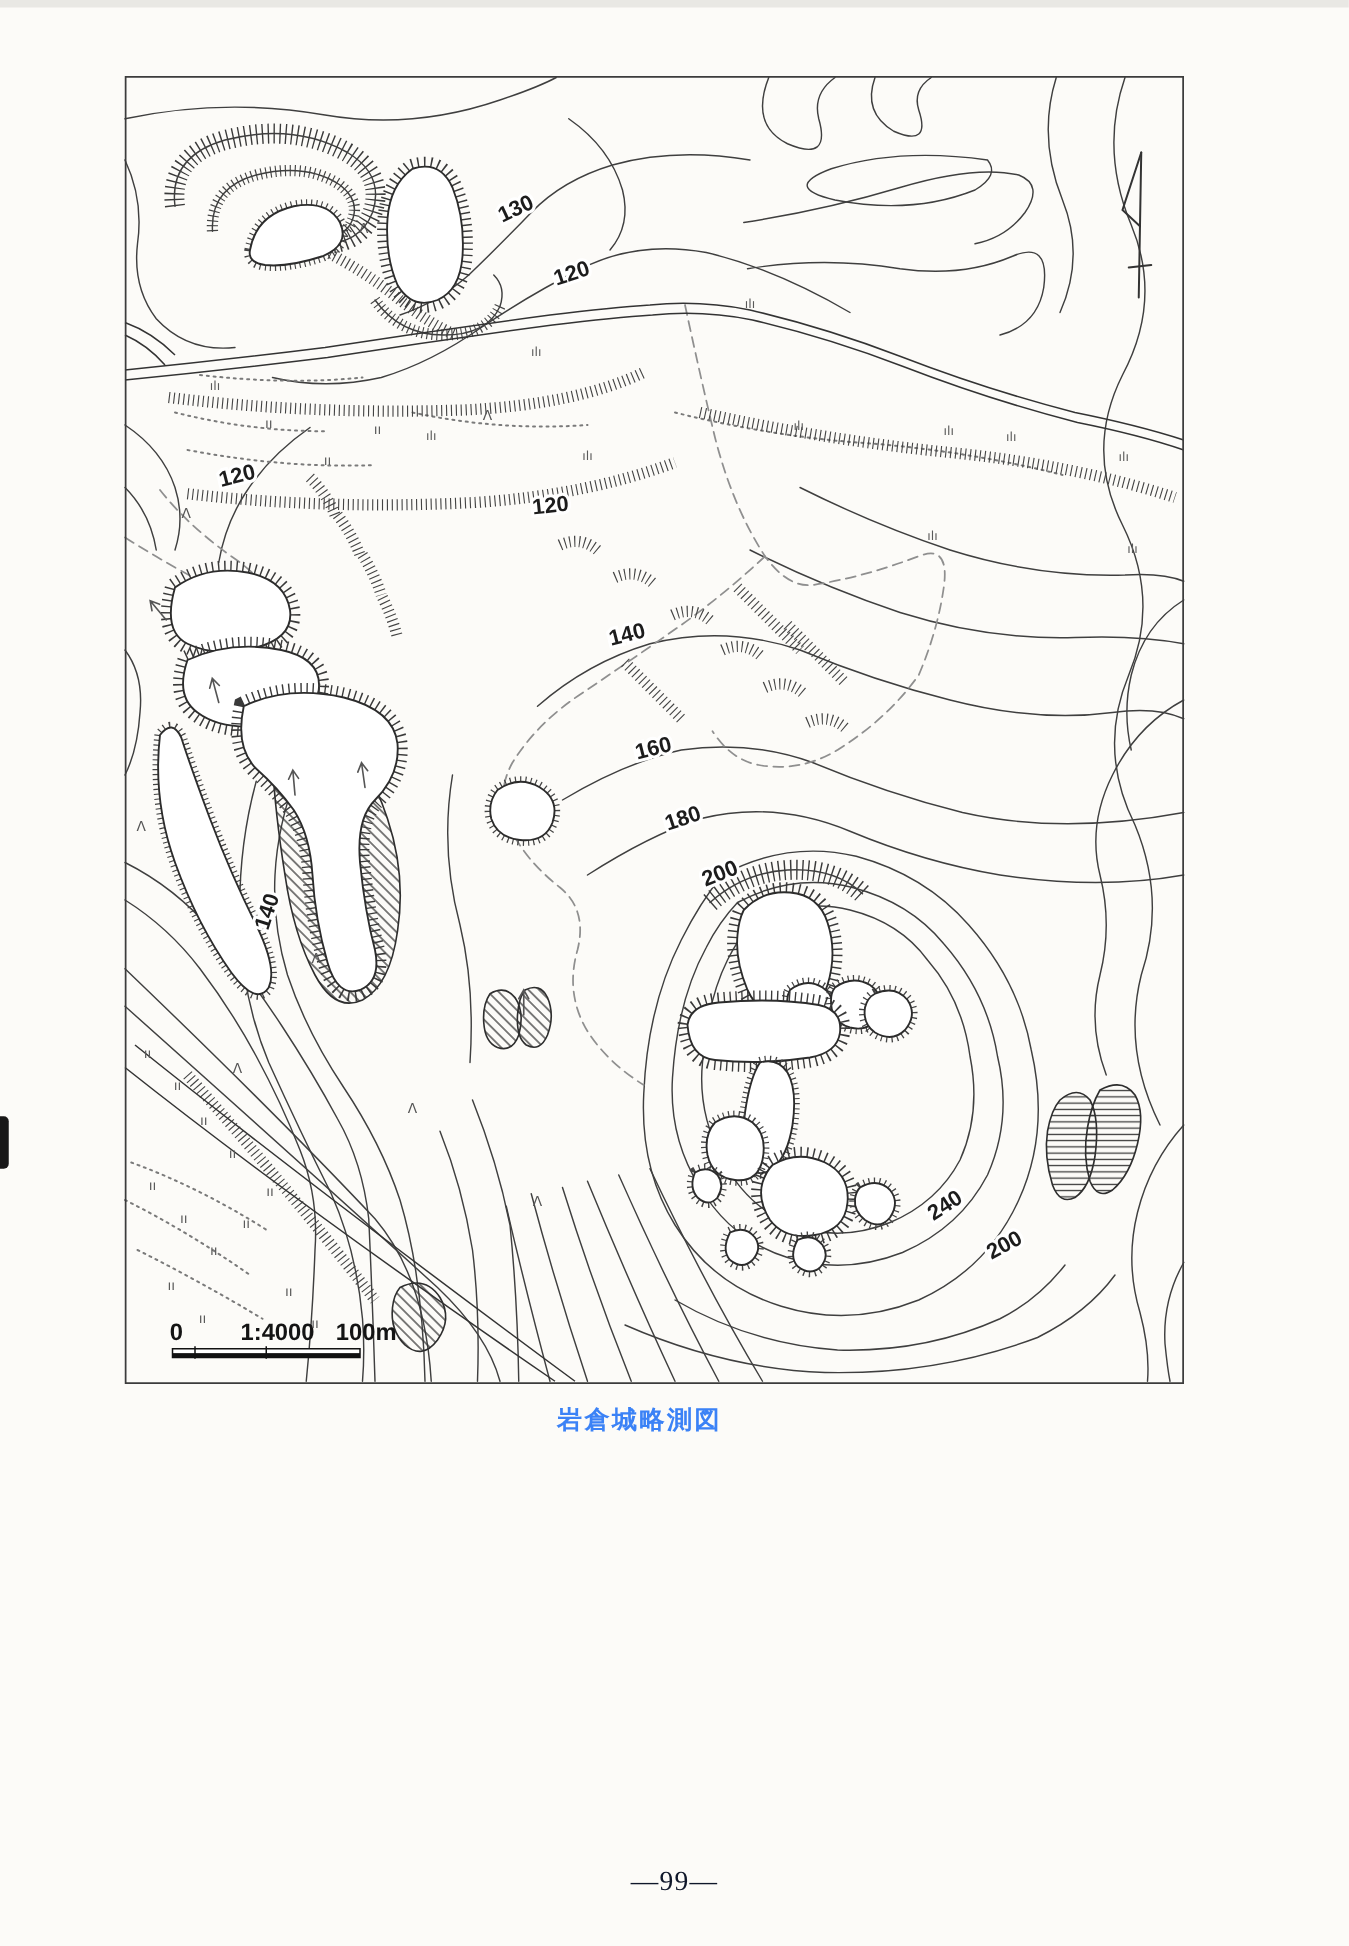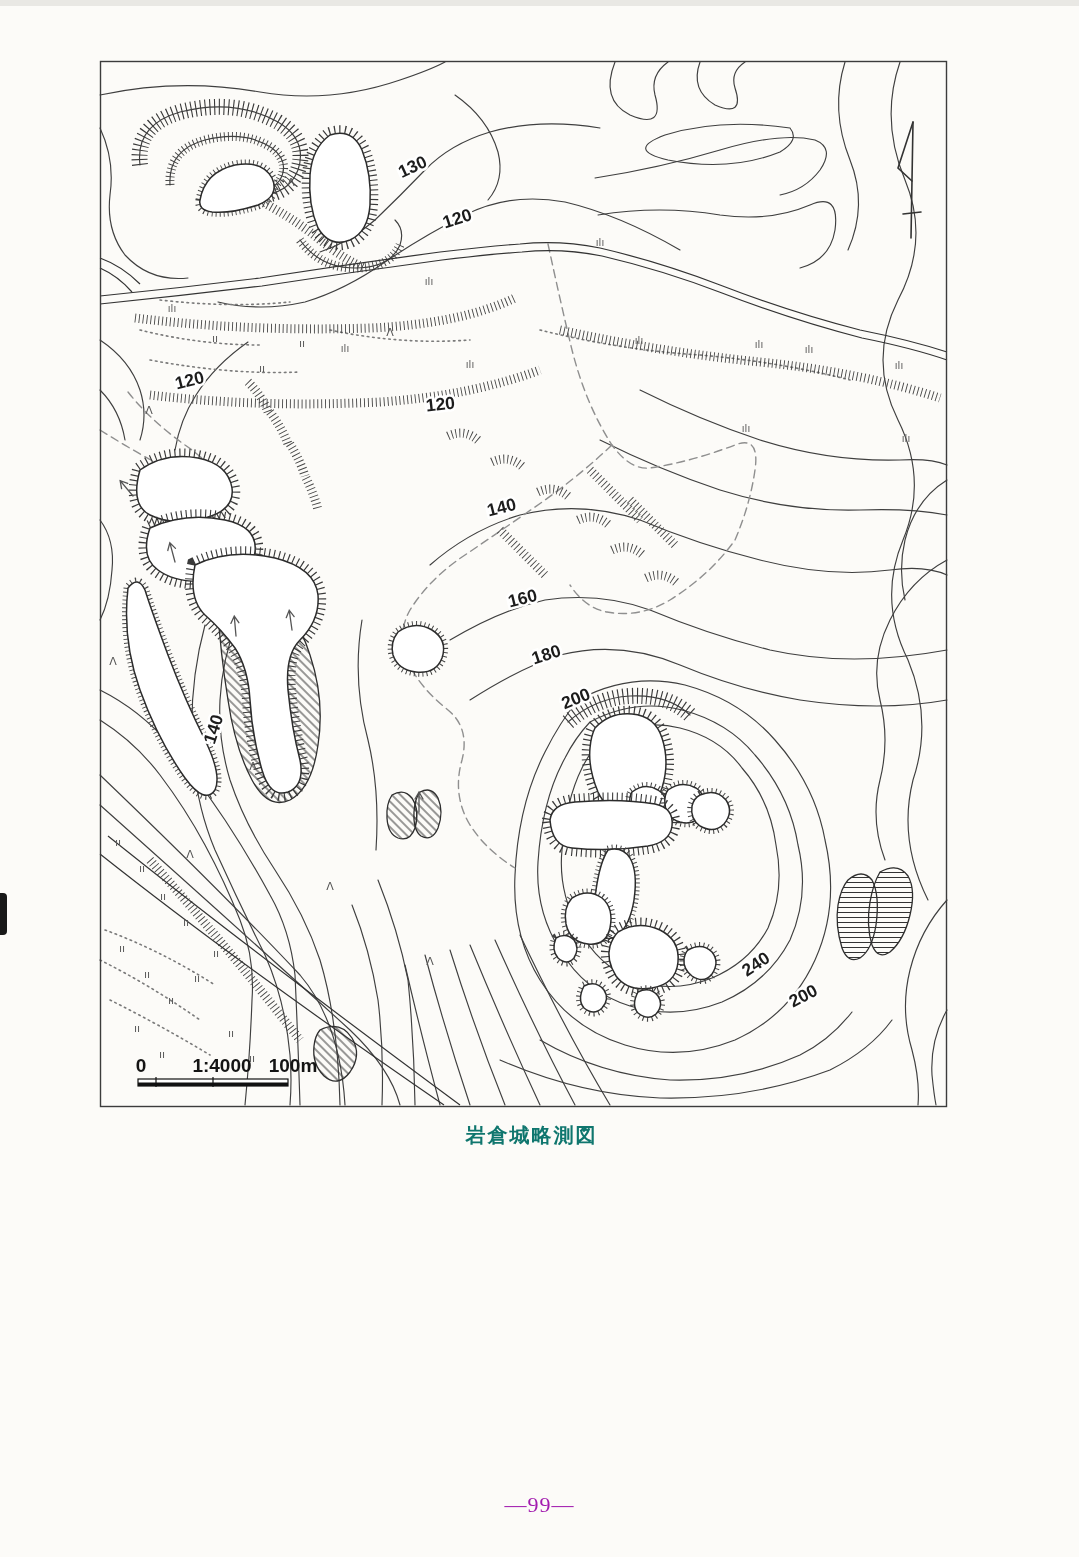--- a/index.html
+++ b/index.html
@@ -22,25 +22,25 @@
   .frame{fill:none;stroke:#3c3c3c;stroke-width:1.4;}
   .hb{stroke:#2e2e2e;stroke-width:1.3;}
   .clabel{font:600 17.5px "Liberation Sans","DejaVu Sans",sans-serif;fill:#1c1c1c;
           paint-order:stroke;stroke:#ffffff;stroke-width:5px;text-anchor:middle;}
   .veg-tree{font:11px "DejaVu Sans",sans-serif;fill:#555;text-anchor:middle;}
   .veg-grass{font:10px "DejaVu Sans",sans-serif;fill:#5a5a5a;text-anchor:middle;}
   .veg-paddy{font:11px "DejaVu Sans",sans-serif;fill:#5a5a5a;text-anchor:middle;}
   .slope-arrow{fill:none;stroke:#555;stroke-width:1.3;stroke-linecap:round;}
   .na{stroke:#333;stroke-width:1.6;fill:none;stroke-linecap:round;}
   .sc{font:700 19px "Liberation Sans","DejaVu Sans",sans-serif;fill:#141414;text-anchor:middle;}
-  .caption{position:absolute;left:108px;top:1122px;width:847px;text-align:center;
-           font-size:20px;font-weight:600;letter-spacing:2px;color:#0f766e;}
+  .caption{position:absolute;left:88px;top:1122px;width:847px;text-align:center;
+           font-size:20px;font-weight:600;letter-spacing:2px;color:#3b82f6;}
   .pageno{position:absolute;left:0;top:1492px;width:1079px;text-align:center;
           font-family:"Liberation Serif","DejaVu Serif",serif;
-          font-size:22px;color:#a21caf;letter-spacing:1px;}
+          font-size:22px;color:#0f172a;letter-spacing:1px;}
   .scan-blob{position:absolute;left:0;top:893px;width:7px;height:42px;background:#181818;border-radius:0 4px 4px 0;}
   .scan-top{position:absolute;left:0;top:0;width:1079px;height:6px;background:#e9e8e4;}
 </style>
 </head>
 <body>
 
 <div id="page">
   <div class="scan-top"></div>
   <div class="scan-blob"></div>
 

